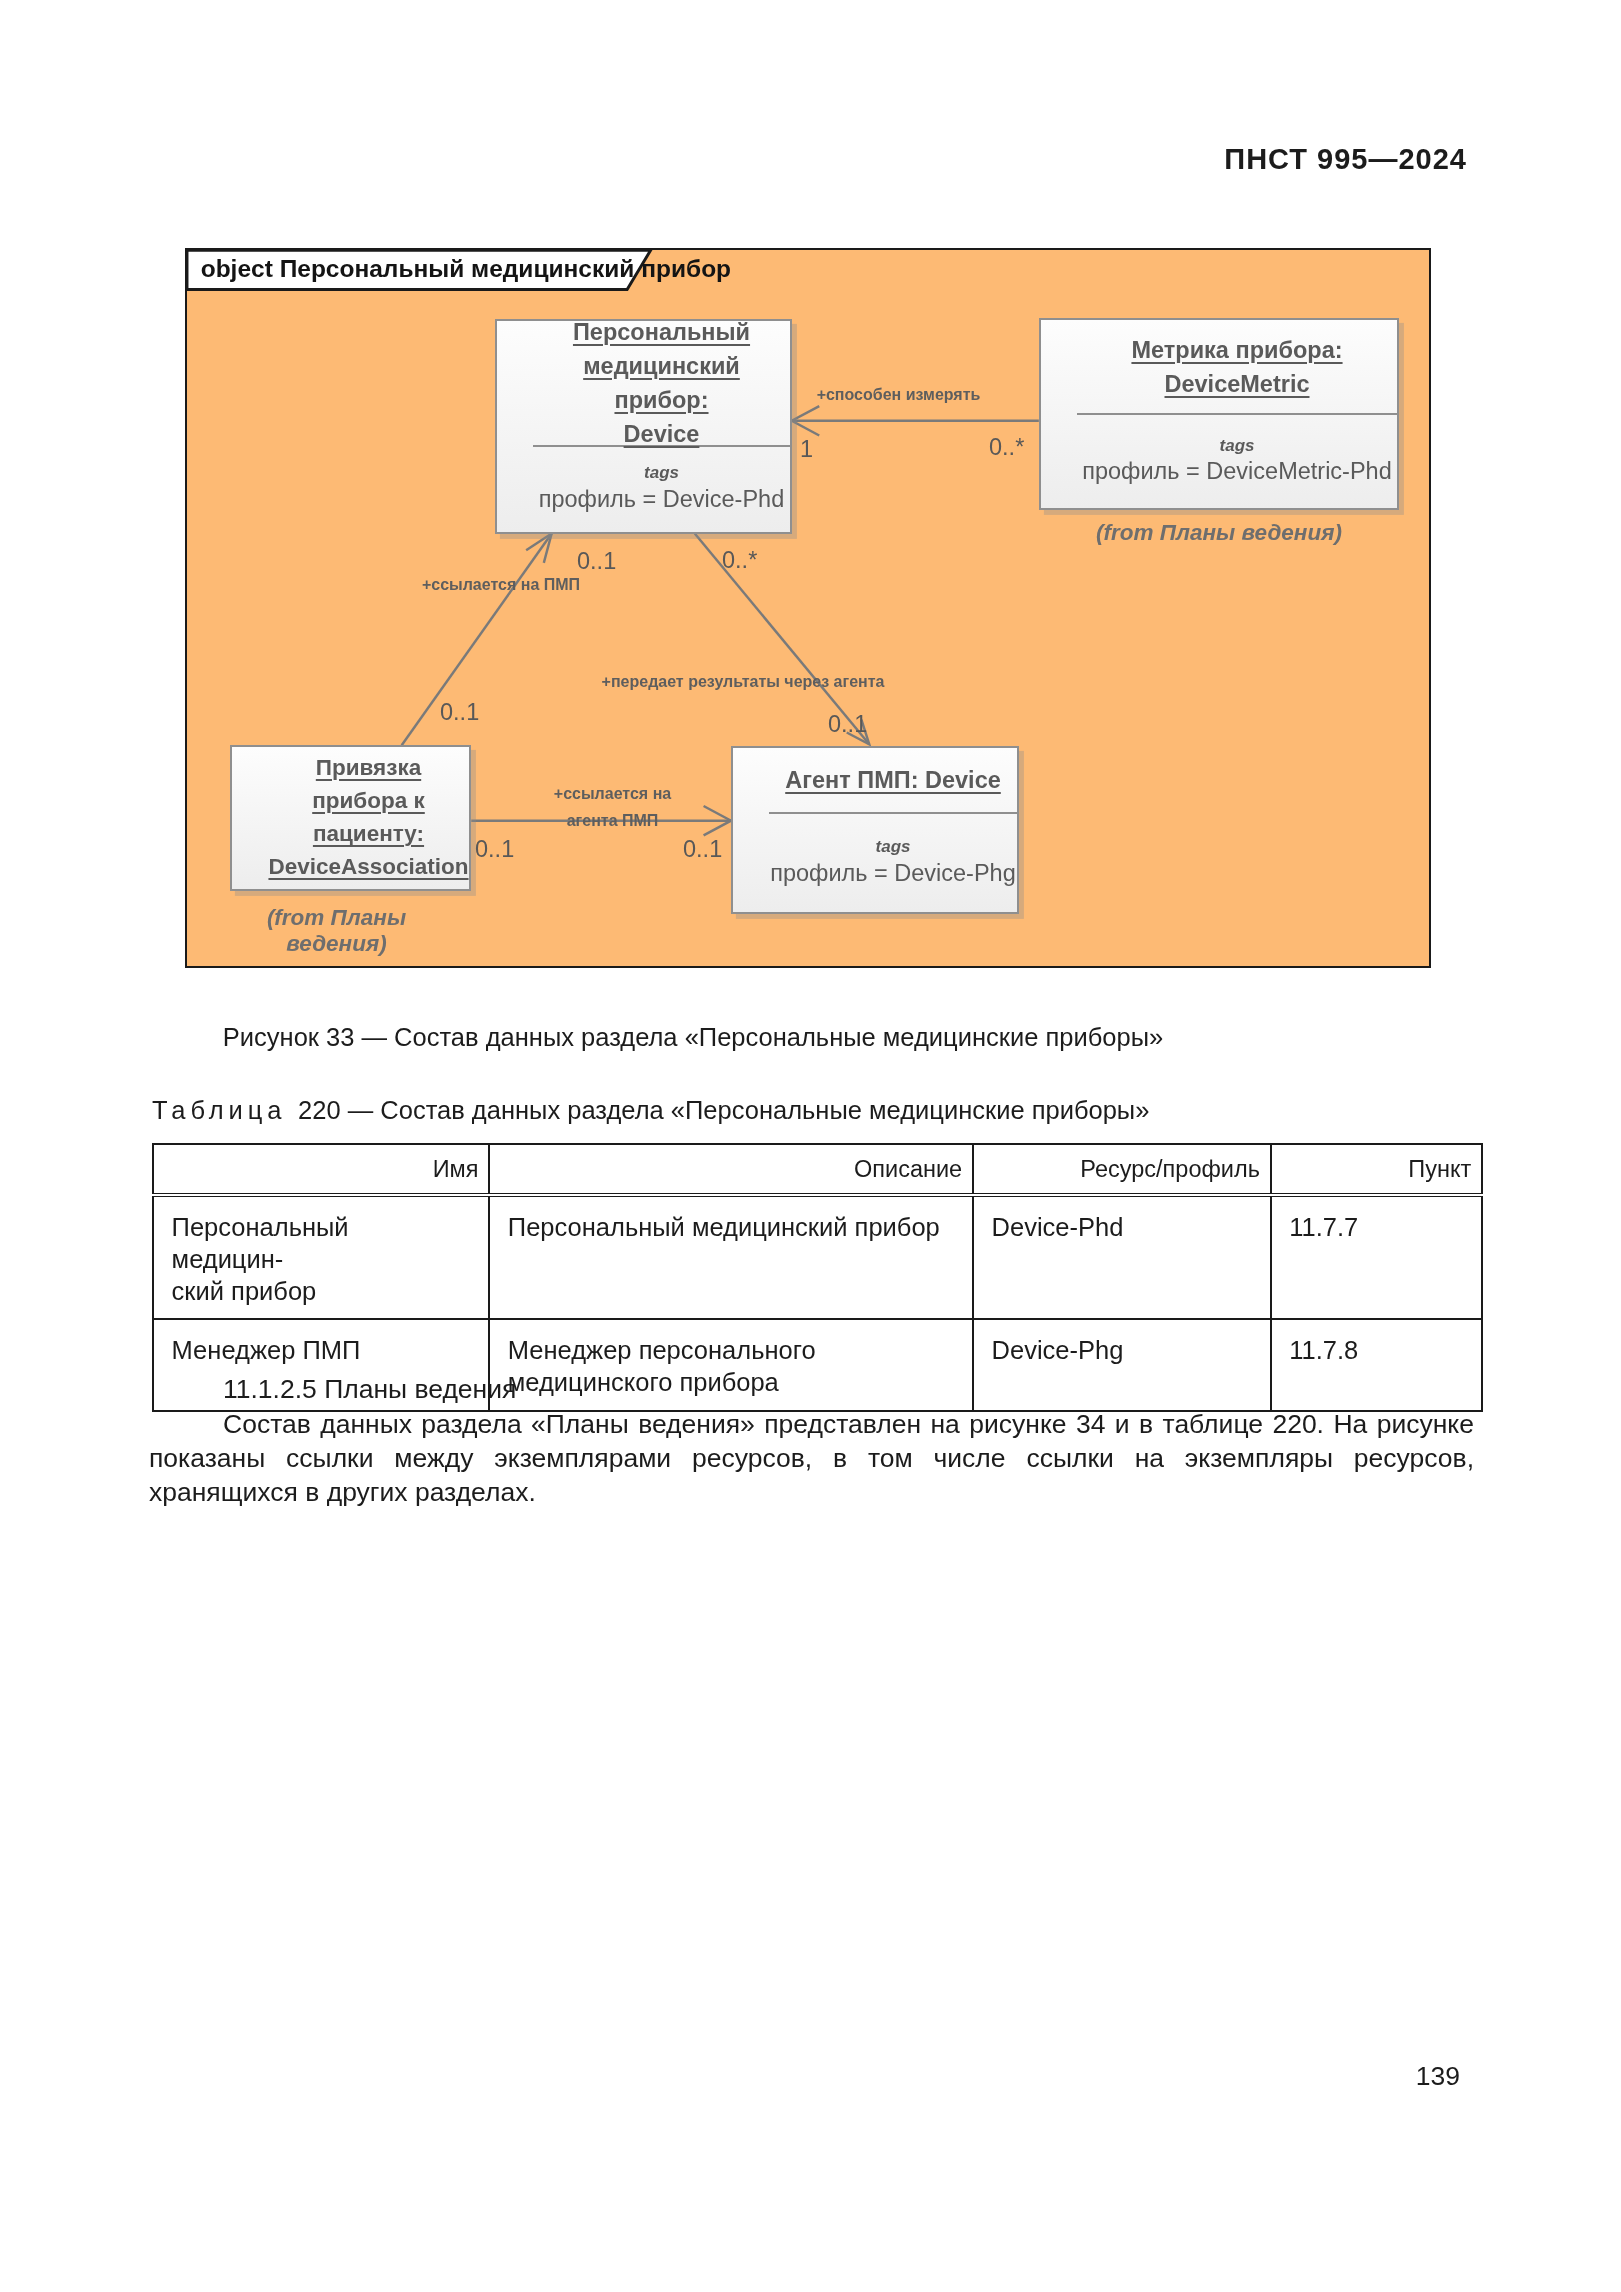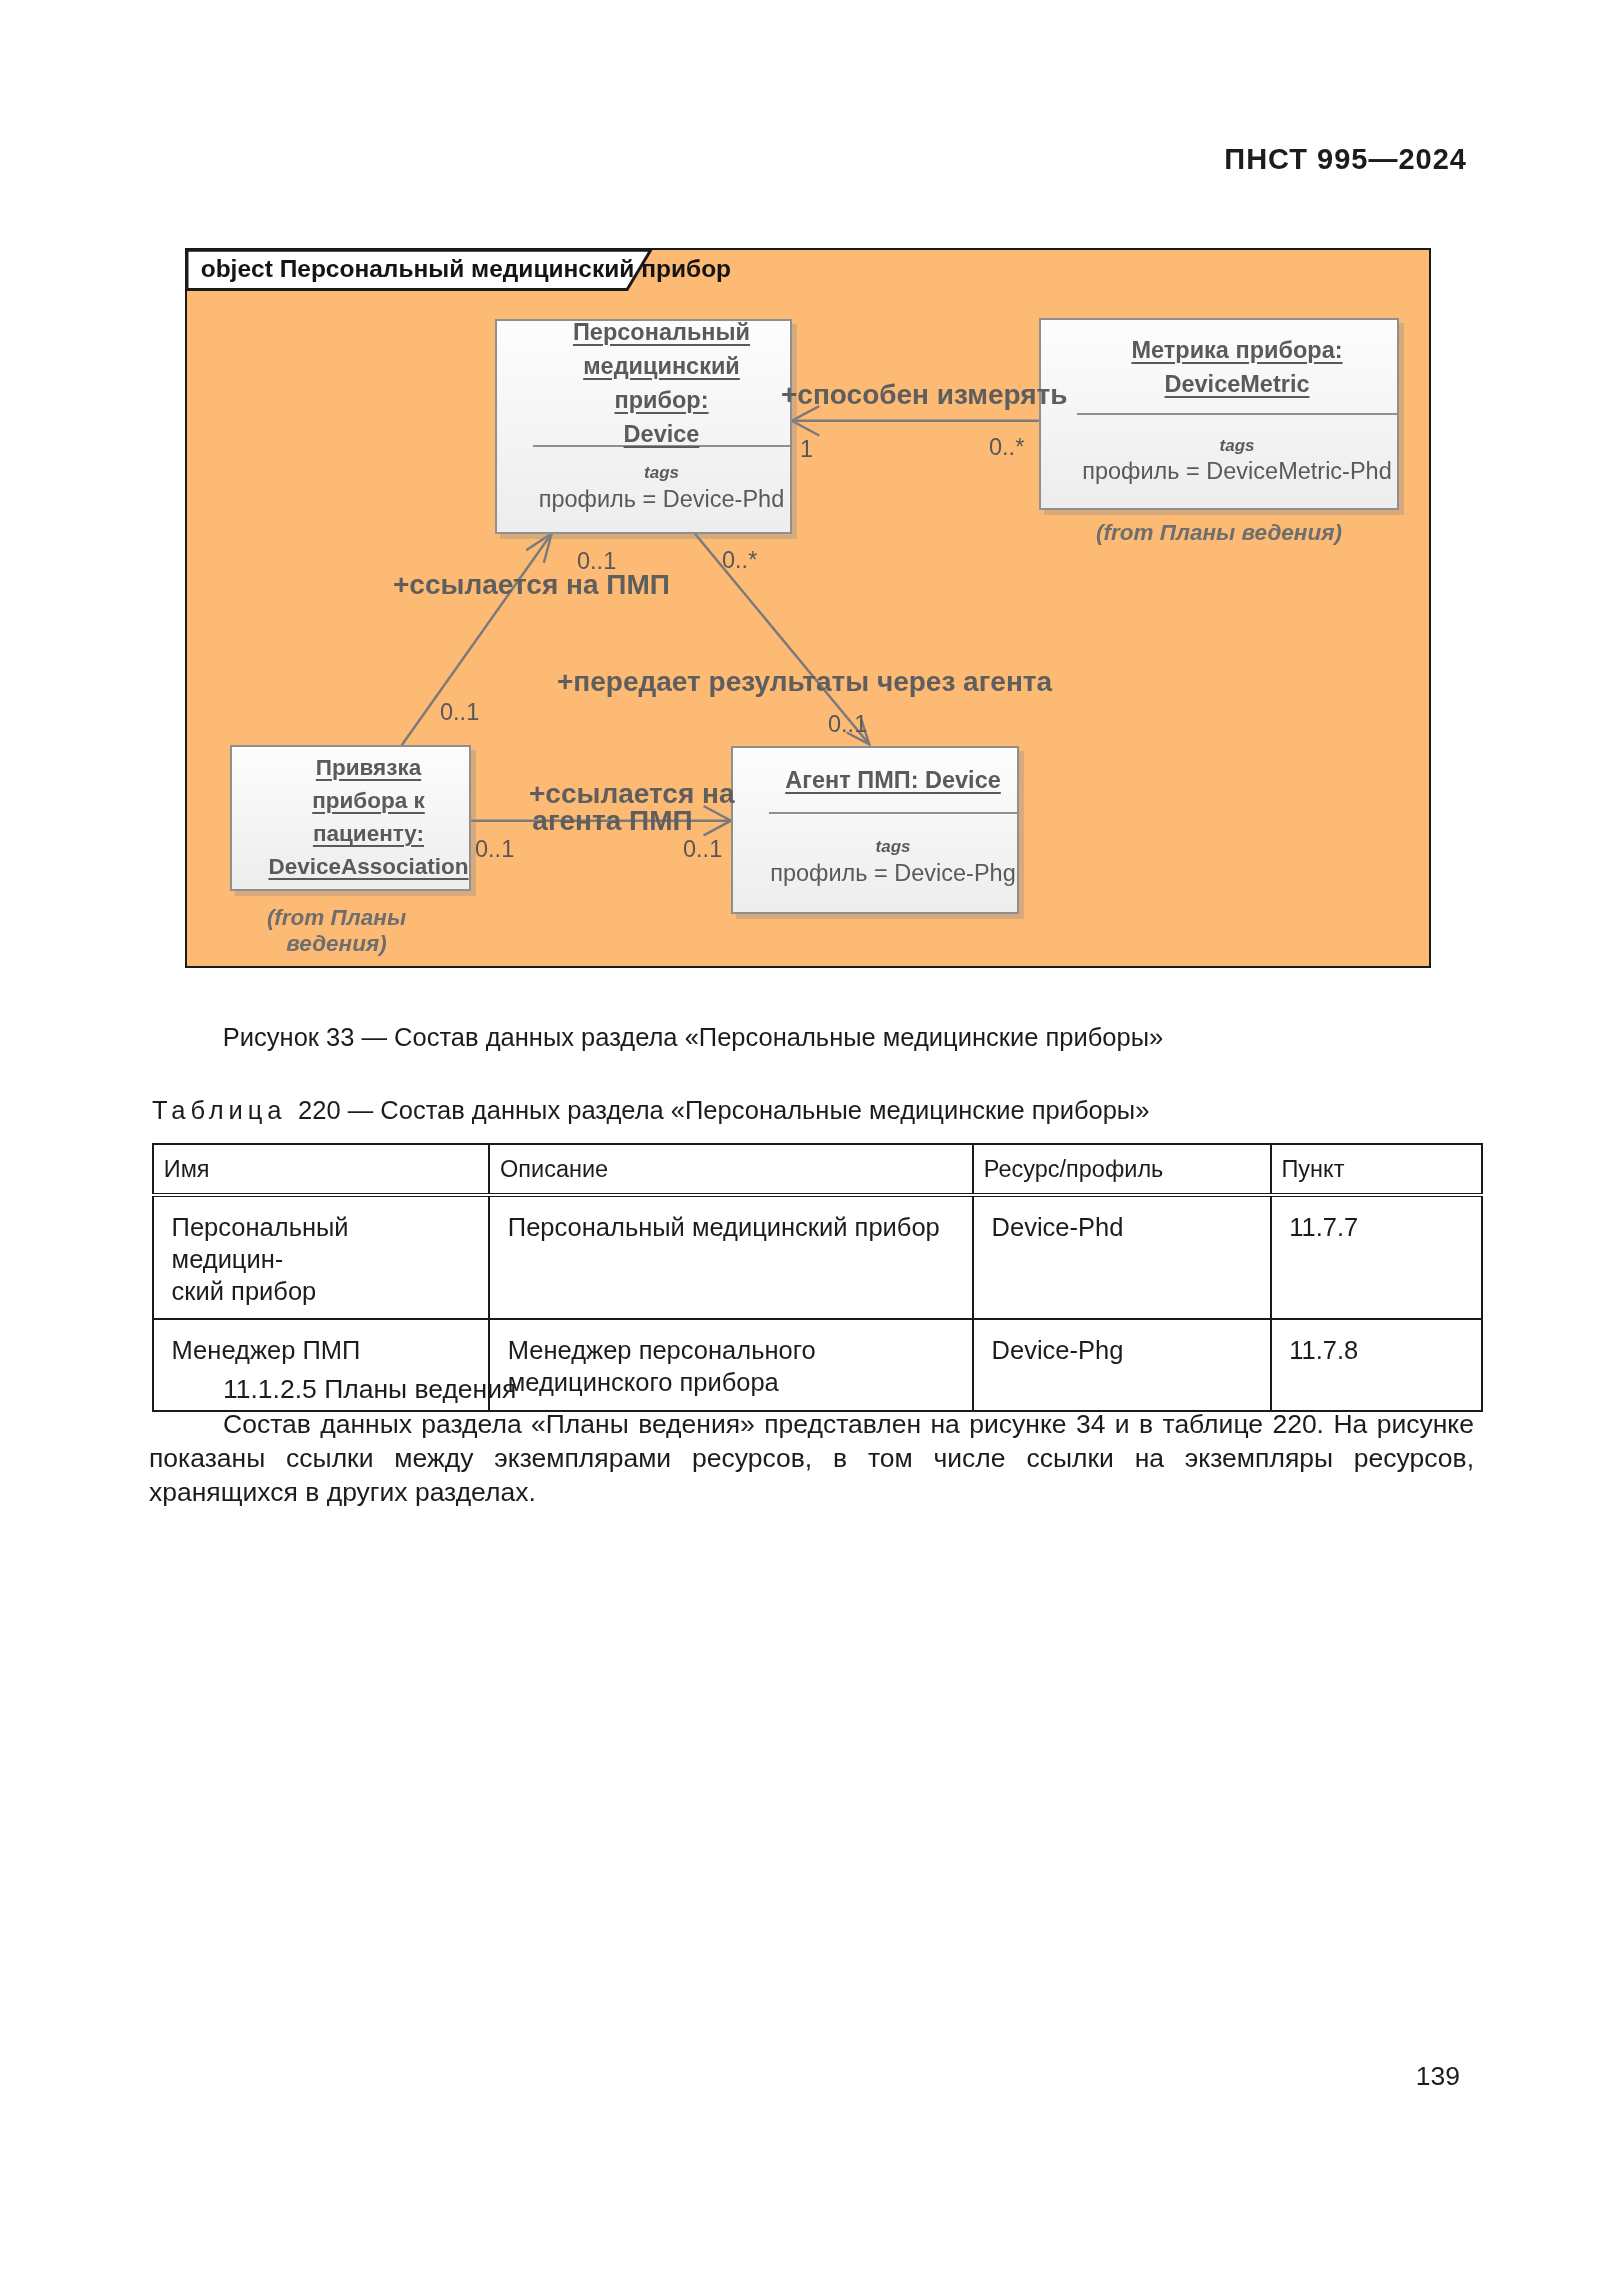--- a/index.html
+++ b/index.html
@@ -53,21 +53,21 @@
     display:flex; flex-direction:column; align-items:center; justify-content:center; gap:2.9px;
   }
   .tags-word { font-style:italic; font-weight:600; font-size:17px; }
   .tag-line  { font-size:23.5px; }
   .from-note {
     position:absolute; text-align:center;
     font-style:italic; font-weight:600; font-size:22.5px; color:#6e6e6e;
   }
   .conn-label {
     position:absolute; text-align:center;
-    font-size:28px; font-weight:600; color:#5e5e5e; line-height:27.4px;
+    font-size:16px; font-weight:600; color:#5e5e5e; line-height:27.4px;
     white-space:nowrap;
   }
   .mult {
     position:absolute; font-size:23.5px; color:#585858; white-space:nowrap;
   }
   
   .fig-caption {
     position:absolute; left:0; top:1023px; width:1386px;
     text-align:center; font-size:25.5px; color:#1c1c1c;
   }
@@ -80,21 +80,21 @@
   table.doc-table {
     position:absolute; left:152px; top:1143px; width:1331px;
     border-collapse:collapse; table-layout:fixed;
     font-size:25.5px; color:#1c1c1c;
   }
   table.doc-table th, table.doc-table td {
     border:2px solid #1a1a1a; box-sizing:border-box;
   }
   table.doc-table { border:2.9px solid #1a1a1a; }
   table.doc-table th {
-    font-weight:normal; font-size:23.5px; text-align:left;
+    font-weight:normal; font-size:23.5px; text-align:right;
     height:51px; border-bottom:4.9px double #1a1a1a; padding:3.9px 9.8px;
   }
   table.doc-table td {
     vertical-align:top; text-align:left;
     padding:13.7px 17.6px 11.8px 17.6px; line-height:32px; height:76px;
   }
   .cell-pre { white-space:pre-wrap; }
   
   .section-block {
     position:absolute; left:149px; top:1372px; width:1325px;

